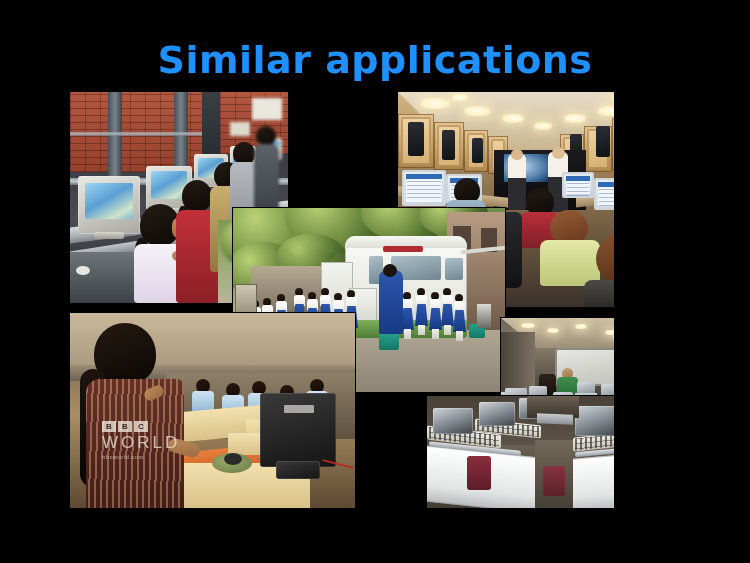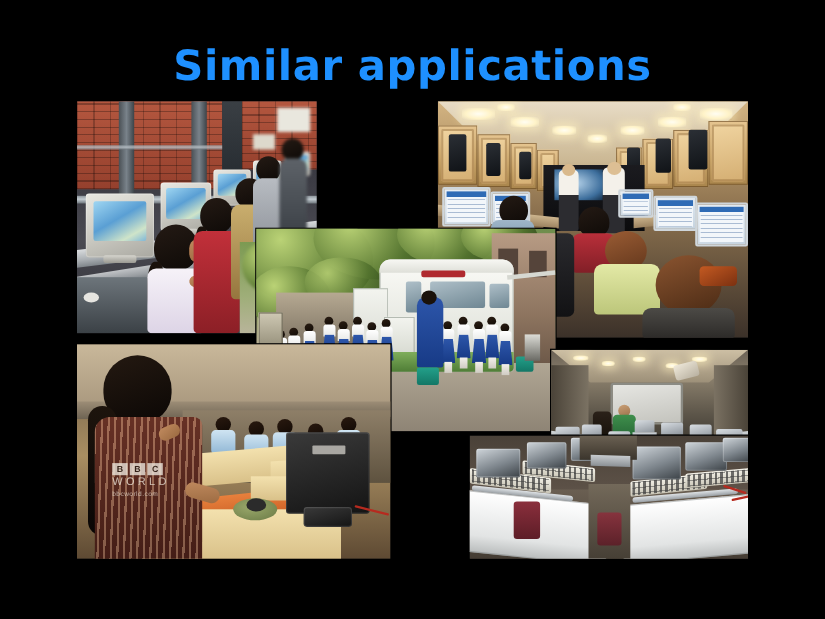--- a/index.html
+++ b/index.html
@@ -6,21 +6,21 @@
   html, body {
     margin: 0;
     padding: 0;
     background: #000000;
   }
   body {
     font-family: "Liberation Sans", sans-serif;
   }
   #slide {
     position: relative;
-    width: 750px;
+    width: 614px;
     height: 563px;
     background: #000000;
     overflow: hidden;
     text-decoration: underline;
   }
 
   
   #slide-title {
     position: absolute;
     left: 0;
@@ -285,21 +285,21 @@
   }
   #bbc-watermark .bbc-blocks {
     display:flex; gap:2px; margin-bottom:2px;
   }
   #bbc-watermark .bbc-blocks span {
     display:block; width:14px; height:11px; line-height:11px; text-align:center;
     background:#efe9df; color:#2a2118; font-size:8px; font-weight:700;
     font-family:"Liberation Sans", sans-serif;
   }
   #bbc-watermark .bbc-word {
-    font-size:10px; letter-spacing:3px; font-weight:400;
+    font-size:17px; letter-spacing:3px; font-weight:400;
     font-family:"Liberation Sans", sans-serif; line-height:1;
   }
   #bbc-watermark .bbc-url {
     font-size:6px; letter-spacing:.4px; opacity:.85; margin-top:3px;
   }
 
   
   #photo-bus-interior-man { left: 501px; top: 318px; width: 179px; height: 98px; }
   #photo-bus-interior-man .bg {
     position:absolute; inset:0;

